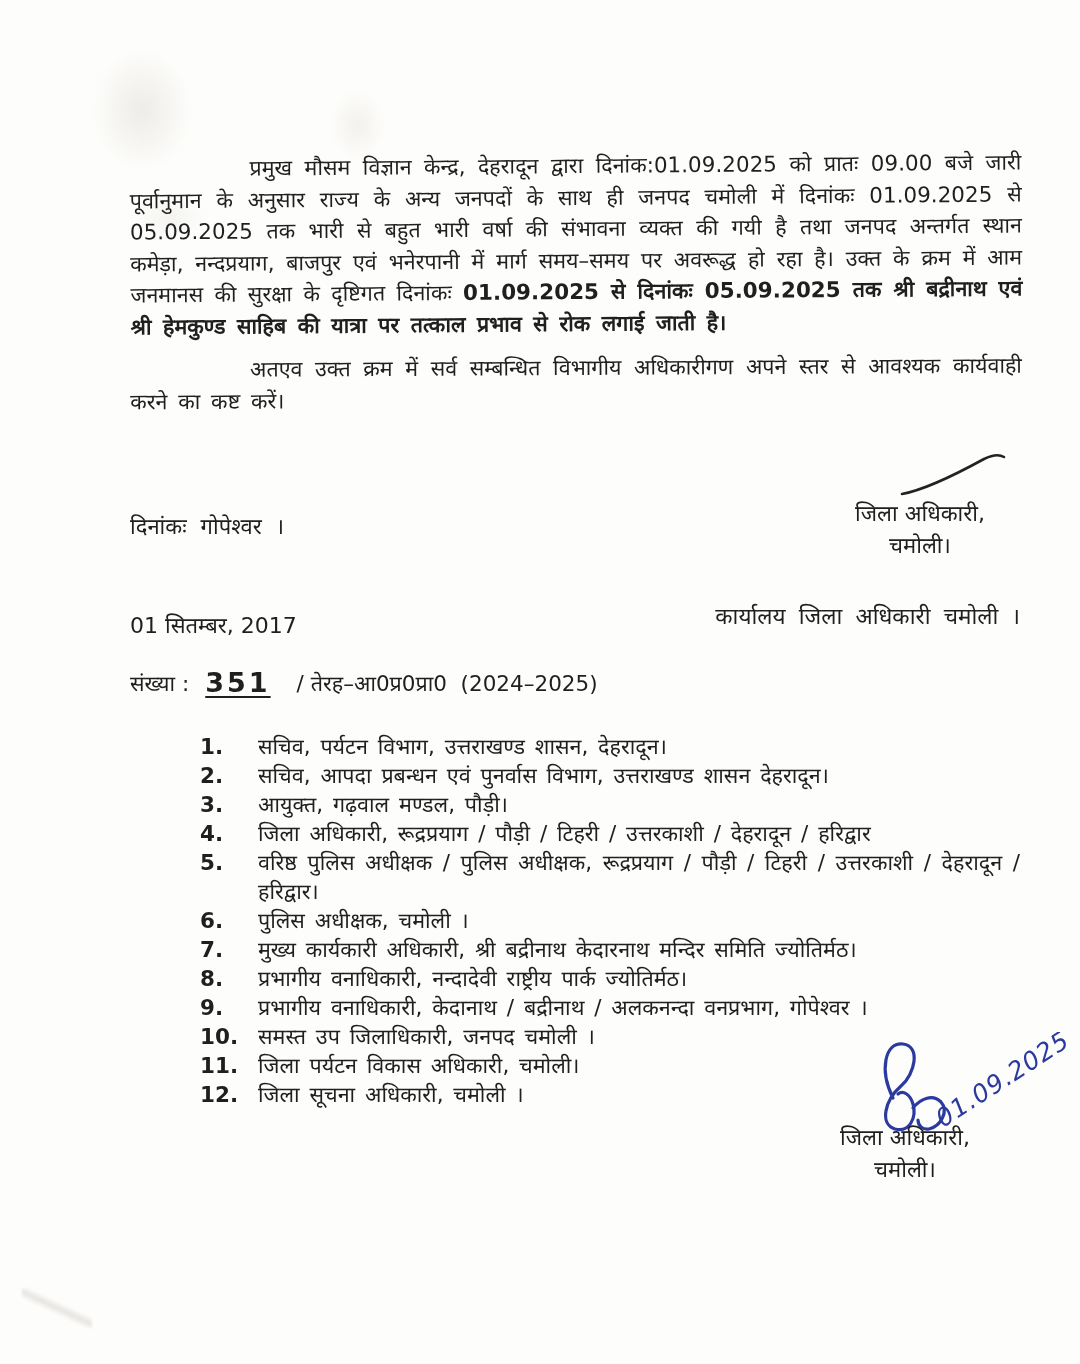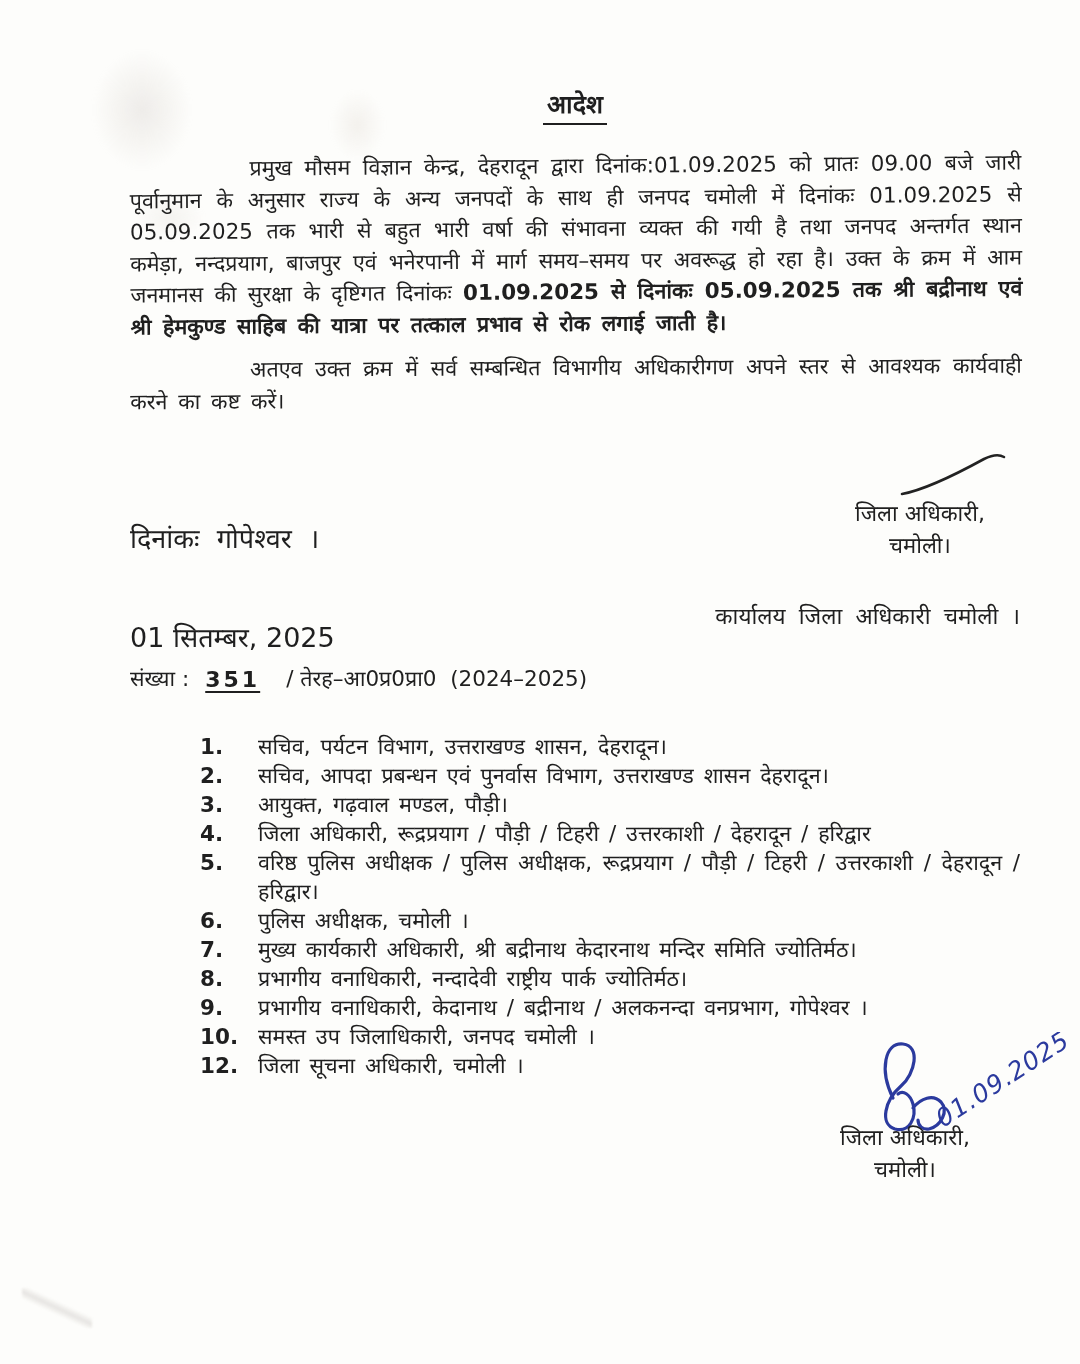--- a/index.html
+++ b/index.html
@@ -20,32 +20,32 @@
   
   .para {
     font-size:21.5px; line-height:31.5px;
     text-align:justify; word-spacing:4px;
   }
   #para1 { left:130px; top:150px; width:892px; text-indent:120px; transform:rotate(-0.45deg); }
   #para1 .bold-seg { font-weight:600; }
   #para2 { left:130px; top:352px; width:892px; text-indent:120px; transform:rotate(-0.3deg); }
 
   
-  #dateline { left:130px; top:456px; font-size:27px; line-height:33px; white-space:pre-wrap; }
+  #dateline { left:130px; top:444px; font-size:22px; line-height:33px; white-space:pre-wrap; }
 
   
   #sig-top { left:808px; top:450px; width:224px; text-align:center; font-size:22px; line-height:32px; }
   #sig-top svg { display:block; margin:0 auto -2px 90px; }
 
   
   #office-heading { left:130px; top:600px; width:890px; text-align:right; font-size:22.5px; word-spacing:6px; }
 
   
   #ref-line { left:130px; top:658px; width:892px; font-size:21.5px; display:flex; align-items:baseline; white-space:pre; }
-  #ref-line .hand-number { font-size:22px; font-weight:700; letter-spacing:3px; margin:8px 6px 0 16px; text-decoration:underline; text-underline-offset:4px; transform:translateY(1px); }
+  #ref-line .hand-number { font-size:27px; font-weight:700; letter-spacing:3px; margin:8px 6px 0 16px; text-decoration:underline; text-underline-offset:4px; transform:translateY(1px); }
   #ref-line .ref-detail { margin-right:22px;margin-left:20px; }
   #copy-line { left:130px; top:698px; width:892px; font-size:21.5px; white-space:pre; }
   #copy-line .copy-label { margin-right:34px; }
 
   
   #recipients { left:200px; top:732px; width:820px; font-size:21.5px; line-height:29px; }
   .rec-row { display:flex; align-items:flex-start; }
   .rec-num { flex:none; width:58px; font-weight:600; }
   .rec-txt { flex:1; text-align:justify; word-spacing:3px; }
 
@@ -67,33 +67,30 @@
 </head>
 <body>
 
 <div class="page">
 
   <div class="artifact" id="artifact-1"></div>
   <div class="artifact" id="artifact-2"></div>
   <div class="artifact" id="artifact-3"></div>
   <div class="artifact" id="artifact-4"></div>
 
-  <div class="sec" id="title">
-    <span class="u">आदेश</span>
-  </div>
 
   <div class="sec para" id="para1">
     <span>प्रमुख मौसम विज्ञान केन्द्र, देहरादून द्वारा दिनांक:01.09.2025 को प्रातः 09.00 बजे जारी पूर्वानुमान के अनुसार राज्य के अन्य जनपदों के साथ ही जनपद चमोली में दिनांकः 01.09.2025 से 05.09.2025 तक भारी से बहुत भारी वर्षा की संभावना व्यक्त की गयी है तथा जनपद अन्तर्गत स्थान कमेड़ा, नन्दप्रयाग, बाजपुर एवं भनेरपानी में मार्ग समय–समय पर अवरूद्ध हो रहा है। उक्त के क्रम में आम जनमानस की सुरक्षा के दृष्टिगत दिनांकः </span><span class="bold-seg">01.09.2025 से दिनांकः 05.09.2025 तक श्री बद्रीनाथ एवं श्री हेमकुण्ड साहिब की यात्रा पर तत्काल प्रभाव से रोक लगाई जाती है।</span>
   </div>
 
   <div class="sec para" id="para2">अतएव उक्त क्रम में सर्व सम्बन्धित विभागीय अधिकारीगण अपने स्तर से आवश्यक कार्यवाही करने का कष्ट करें।</div>
 
   <div class="sec" id="dateline">
     <div>दिनांकः  गोपेश्वर  ।</div>
-    <div>01 सितम्बर, 2025</div>
+    <div>01 सितम्बर, 2017</div>
   </div>
 
   <div class="sec" id="sig-top">
     <svg width="110" height="50" viewBox="0 0 110 50">
       <path d="M4 44 C 26 40, 55 26, 86 9 C 94 5, 101 4, 106 7" fill="none" stroke-width="2.6" stroke-linecap="round" stroke="#222222"></path>
     </svg>
     <div>जिला अधिकारी,</div>
     <div>चमोली।</div>
   </div>
 
@@ -141,20 +138,24 @@
     </div>
     <div class="rec-row">
       <span class="rec-num">9.</span>
       <span class="rec-txt">प्रभागीय वनाधिकारी, केदानाथ / बद्रीनाथ / अलकनन्दा वनप्रभाग, गोपेश्वर ।</span>
     </div>
     <div class="rec-row">
       <span class="rec-num">10.</span>
       <span class="rec-txt">समस्त उप जिलाधिकारी, जनपद चमोली ।</span>
     </div>
     <div class="rec-row">
+      <span class="rec-num">11.</span>
+      <span class="rec-txt">जिला पर्यटन विकास अधिकारी, चमोली।</span>
+    </div>
+    <div class="rec-row">
       <span class="rec-num">12.</span>
       <span class="rec-txt">जिला सूचना अधिकारी, चमोली ।</span>
     </div>
   </div>
 
   <svg class="sec" id="sig-bottom-scribble" viewBox="0 0 215 118">
     <path d="M38 66 C 24 38, 30 10, 48 12 C 66 14, 60 42, 46 54 C 30 68, 24 92, 40 97 C 54 101, 62 86, 58 72 C 55 62, 48 58, 43 62 M58 76 C 66 66, 78 62, 86 70 C 94 79, 86 94, 74 97 C 68 98, 63 94, 63 88" fill="none" stroke-width="3.2" stroke-linecap="round" stroke-linejoin="round" stroke="#2b3a9e"></path>
     <text x="88" y="96" font-size="25" font-style="italic" letter-spacing="1" font-family="DejaVu Sans, sans-serif" transform="rotate(-33 88 96)" fill="#2b3a9e">01.09.2025</text>
   </svg>
 

